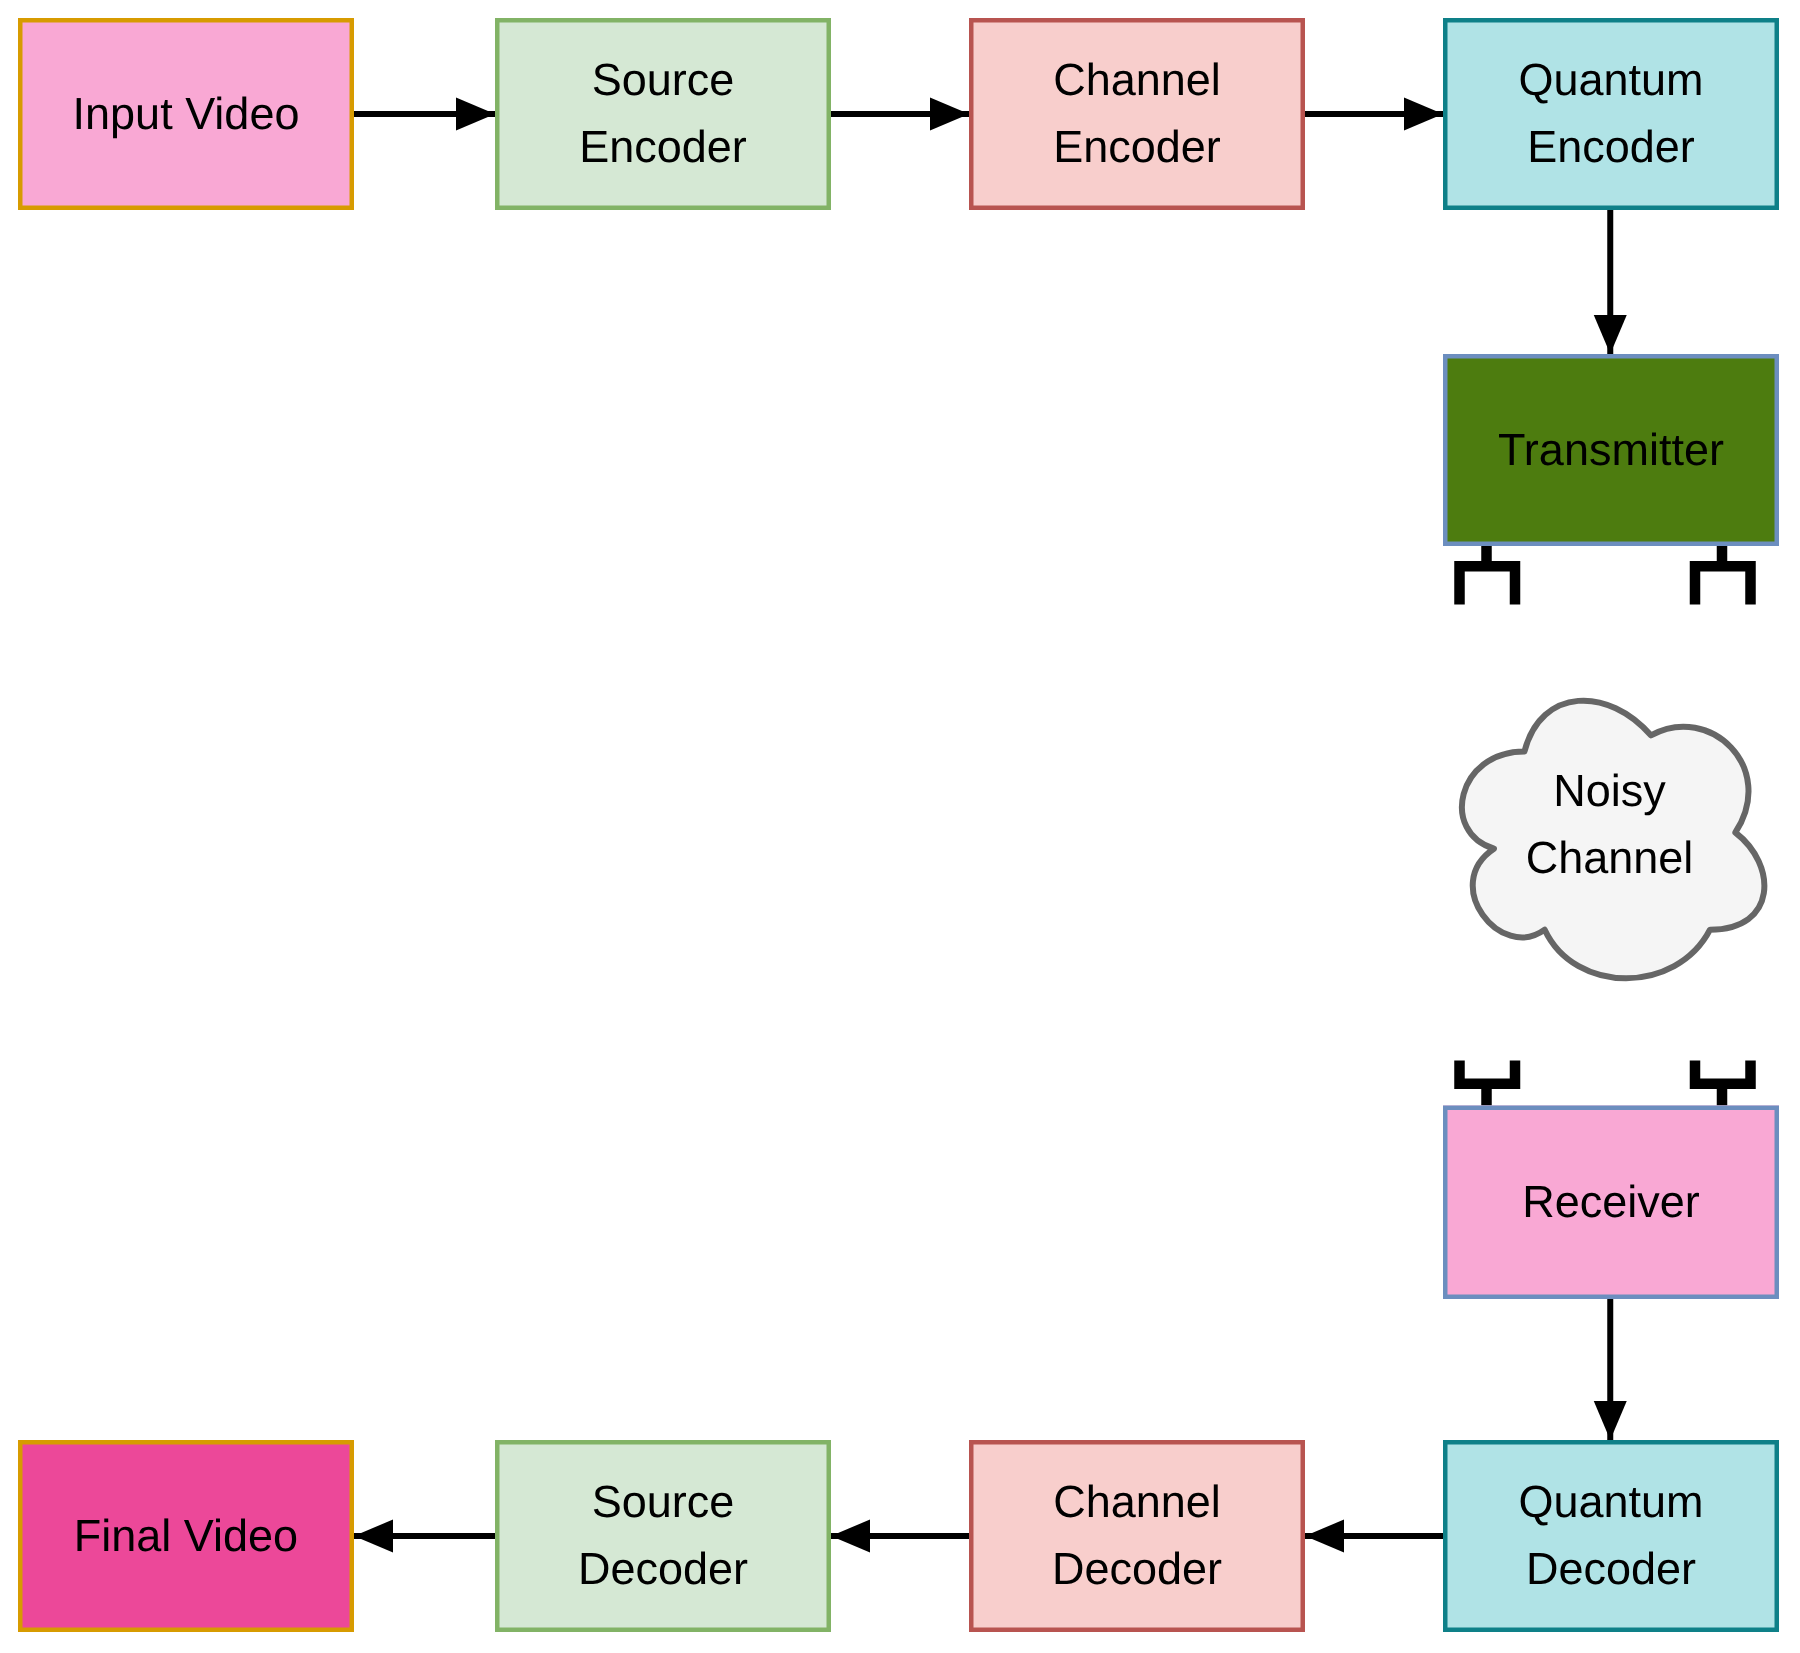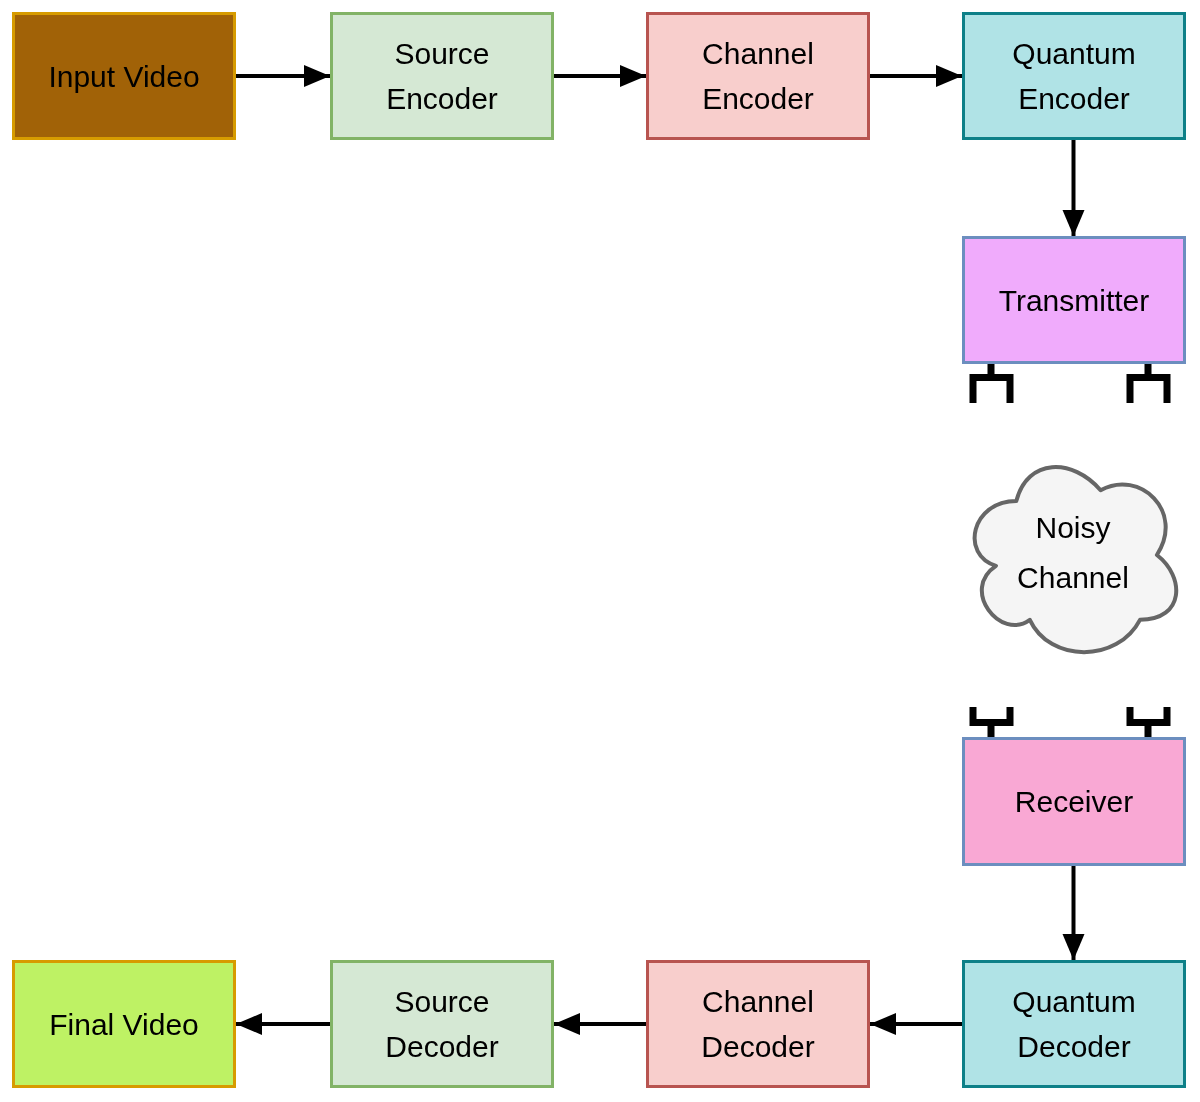--- a/index.html
+++ b/index.html
@@ -52,21 +52,21 @@
     position: absolute;
     left: 962px;
     top: 505px;
     width: 222px;
     height: 95px;
     border: none;
     background: transparent !important;
     display: flex;
     flex-direction: column;
     align-items: center;
-    justify-content: space-between;
+    justify-content: flex-start;
     text-align: center;
     font-size: 30px;
     line-height: 45px;
     color: #000000;
   }
 
   .connector { stroke: #000000; stroke-width: 4; fill: none; }
   .antenna   { stroke: #000000; stroke-width: 7; fill: none; stroke-linecap: butt; }
   .cloud     { stroke-width: 4; stroke-linejoin: round; }
 </style>
@@ -102,40 +102,40 @@
     <path class="cloud" id="cloud-shape" d="M 1016.3 501
              C 971.3 501, 960 555, 996 565.8
              C 960 589.6, 1000.5 641.4, 1029.8 619.8
              C 1050 663, 1117.5 663, 1140 619.8
              C 1185 619.8, 1185 576.6, 1156.9 555
              C 1185 511.8, 1140 468.6, 1100.6 490.2
              C 1072.5 457.8, 1027.5 457.8, 1016.3 501
              Z" fill="#F5F5F5" stroke="#666666"></path>
   </svg>
 
-  <div class="node n-input-video" style="background: #a16207; border-color: rgb(215, 155, 0);">
+  <div class="node n-input-video" style="background: #f9a8d4; border-color: rgb(215, 155, 0);">
     <span>Input Video</span>
   </div>
 
   <div class="node n-source-encoder" style="background: rgb(213, 232, 212); border-color: rgb(130, 179, 102);">
     <span>Source</span>
     <span>Encoder</span>
   </div>
 
   <div class="node n-channel-encoder" style="background: rgb(248, 206, 204); border-color: rgb(184, 84, 80);">
     <span>Channel</span>
     <span>Encoder</span>
   </div>
 
   <div class="node n-quantum-encoder" style="background: rgb(176, 227, 230); border-color: rgb(14, 128, 136);">
     <span>Quantum</span>
     <span>Encoder</span>
   </div>
 
-  <div class="node n-transmitter" style="background: #f0abfc; border-color: rgb(108, 142, 191);">
+  <div class="node n-transmitter" style="background: #4d7c0f; border-color: rgb(108, 142, 191);">
     <span>Transmitter</span>
   </div>
 
   <div class="node cloud-label">
     <span>Noisy</span>
     <span>Channel</span>
   </div>
 
   <div class="node n-receiver" style="background: #f9a8d4; border-color: rgb(108, 142, 191);">
     <span>Receiver</span>
@@ -149,17 +149,17 @@
   <div class="node n-channel-decoder" style="background: rgb(248, 206, 204); border-color: rgb(184, 84, 80);">
     <span>Channel</span>
     <span>Decoder</span>
   </div>
 
   <div class="node n-source-decoder" style="background: rgb(213, 232, 212); border-color: rgb(130, 179, 102);">
     <span>Source</span>
     <span>Decoder</span>
   </div>
 
-  <div class="node n-final-video" style="background: #bef264; border-color: rgb(215, 155, 0);">
+  <div class="node n-final-video" style="background: #ec4899; border-color: rgb(215, 155, 0);">
     <span>Final Video</span>
   </div>
 
 </div>
 
 </body></html>

